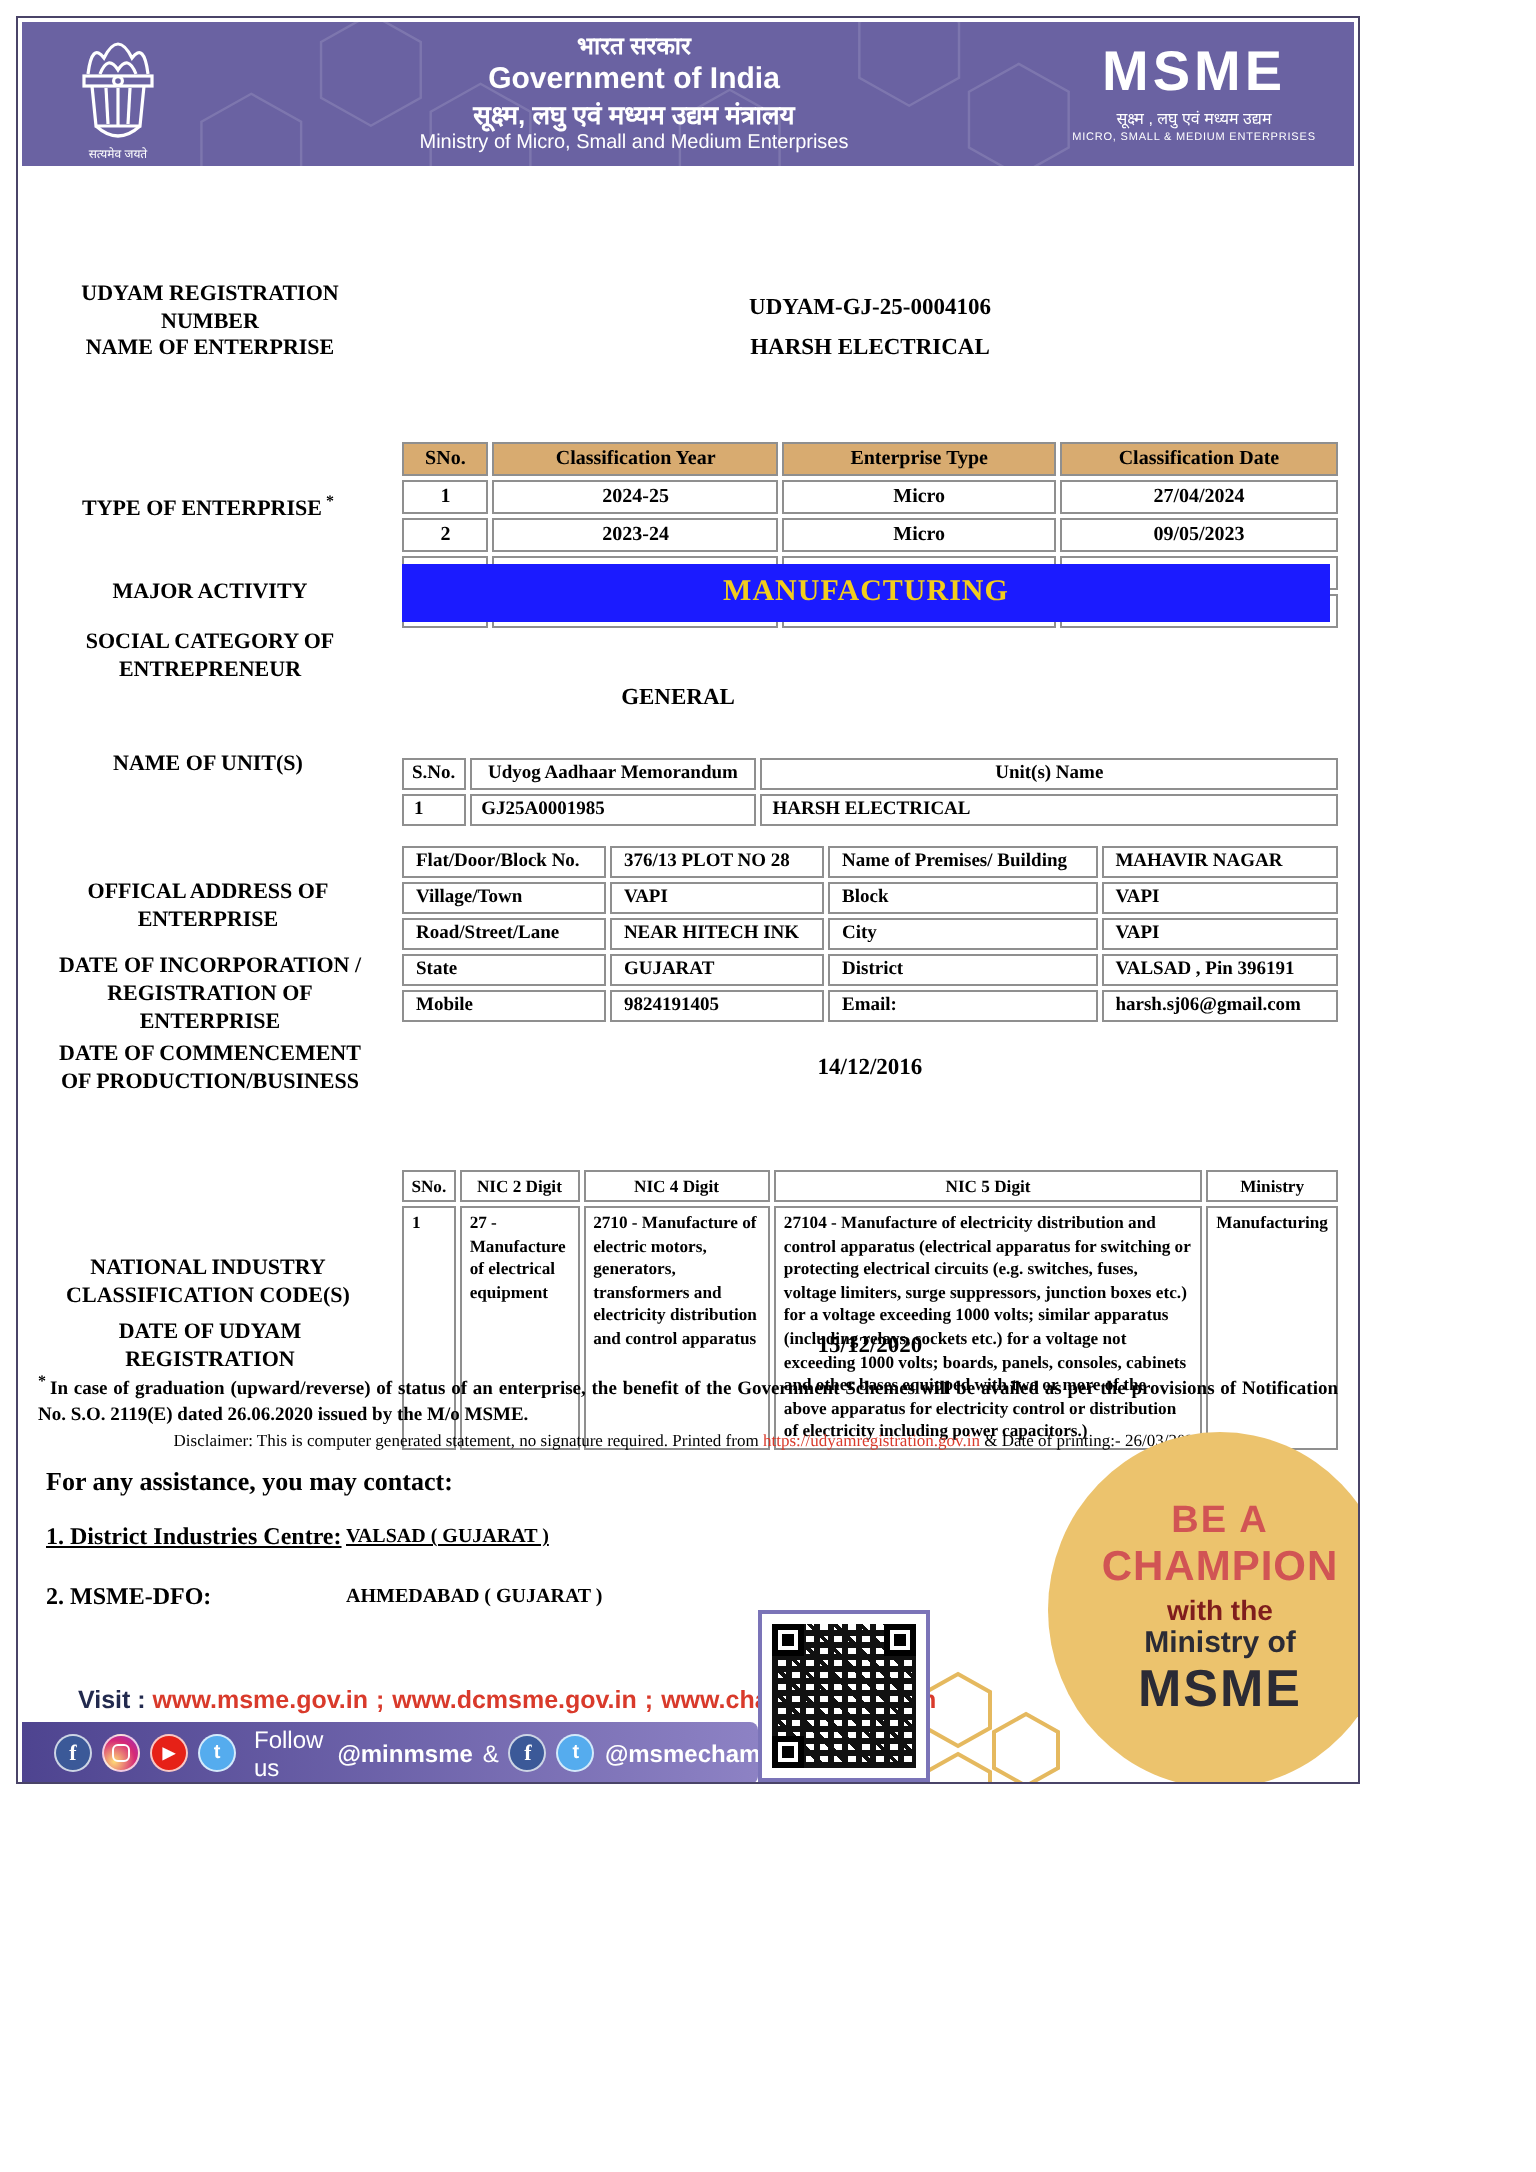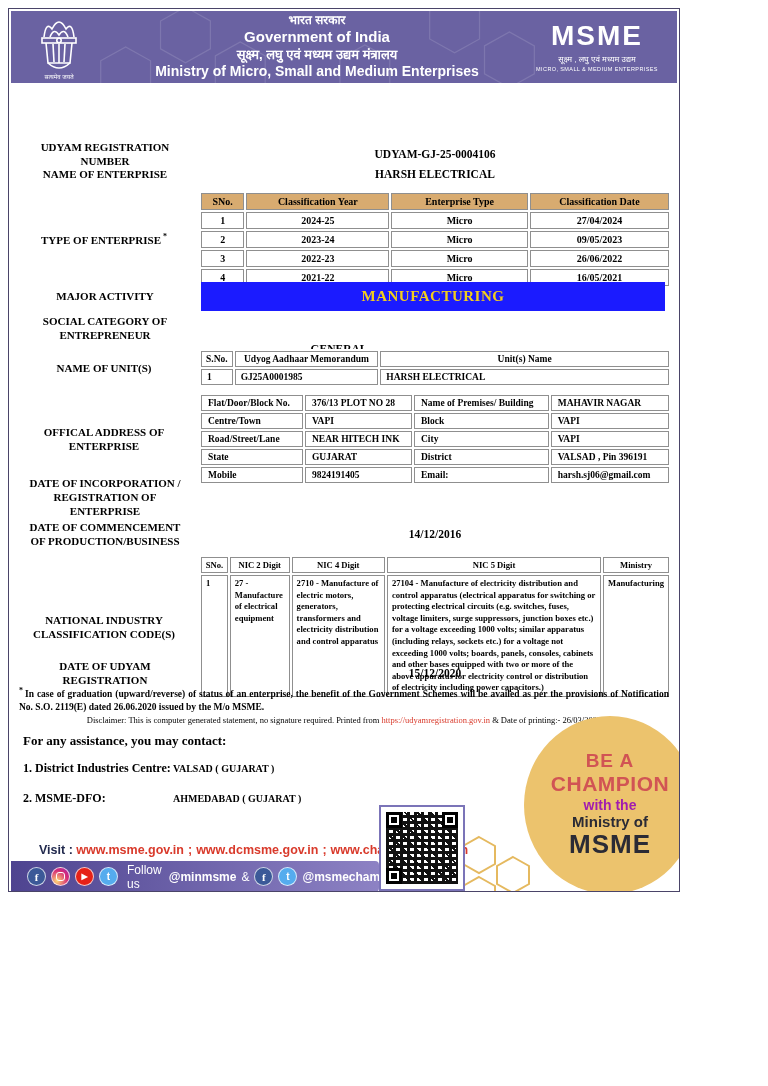--- a/index.html
+++ b/index.html
@@ -17,21 +17,21 @@
     position:absolute; left:2px; top:2px; right:2px; height:72px;
     background:#6a62a2; display:flex; align-items:center; overflow:hidden;
     font-family:"Liberation Sans", sans-serif; color:#fff;
   }
   .hexbg { position:absolute; inset:0; opacity:.13; }
   .emblem-wrap { width:96px; display:flex; justify-content:center; z-index:1; }
   .banner-center { flex:1; text-align:center; z-index:1; line-height:1.25; }
   .bc-hi1 { font-size:12px; font-weight:700; }
   .bc-en1 { font-size:15px; font-weight:700; }
   .bc-hi2 { font-size:13px; font-weight:700; }
-  .bc-en2 { font-size:14px; font-weight:700; }
+  .bc-en2 { font-size:10px; font-weight:400; }
   .msme-logo { width:150px; text-align:center; z-index:1; padding-right:10px; }
   .msme-word { font-size:28px; font-weight:700; letter-spacing:2px; line-height:1; }
   .msme-hi { font-size:8px; margin-top:3px; }
   .msme-en { font-size:5.5px; letter-spacing:.4px; margin-top:2px; }
 
   
   .title {
     position:absolute; top:100px; left:0; right:0; text-align:center;
     font-size:18px; font-weight:700; letter-spacing:.3px;
   }
@@ -39,21 +39,21 @@
   .lbl {
     width:192px; padding:0 16px; display:flex; align-items:center; justify-content:center;
     text-align:center; font-weight:700; font-size:11px; line-height:1.3;
   }
   .lbl sup { font-size:8px; margin-left:2px; }
   .val { flex:1; display:flex; align-items:center; justify-content:center;
          font-weight:700; font-size:11.5px; padding-right:10px; }
   .content { flex:1; padding-right:8px; }
 
   
-  table { border-collapse:separate; border-spacing:2px; background:#fff; width:472px; }
+  table { border-collapse:separate; border-spacing:2px; background:#fff; width:472px;margin-top:28px; }
   td,th { border:1px solid #8f8f8f; font-weight:700; }
   .type-table { font-size:10px; }
   .type-table th { background:#d8ab70; padding:2px 3px; }
   .type-table td { text-align:center; padding:2px 3px; }
   .units-table { font-size:9.5px; }
   .units-table th { padding:2px 4px; }
   .units-table td { text-align:left; padding:2px 5px; }
   .addr-table { font-size:9.5px; }
   .addr-table td { text-align:left; padding:2px 6px; vertical-align:middle; }
   .nic-table { font-size:8.6px; }
@@ -127,21 +127,21 @@
 
   
   .champion {
     position:absolute; left:515px; top:707px; width:172px; height:178px;
     border-radius:50%; background:#ecc36d;
     display:flex; flex-direction:column; align-items:center; justify-content:center;
     text-align:center; font-family:"Liberation Sans", sans-serif; line-height:1.1;
   }
   .ch-red1 { color:#d15454; font-weight:700; font-size:19px; letter-spacing:1px; }
   .ch-red2 { color:#d15454; font-weight:700; font-size:21px; letter-spacing:.5px; }
-  .ch-dark1 { color:#a21caf; font-weight:700; font-size:14px; margin-top:3px; }
+  .ch-dark1 { color:#7f1d1d; font-weight:700; font-size:14px; margin-top:3px; }
   .ch-dark2 { color:#2b2b35; font-weight:700; font-size:15px; }
   .ch-msme { color:#2b2b35; font-weight:700; font-size:26px; letter-spacing:1px; }
   .honeycomb { position:absolute; left:452px; top:826px; }
 </style>
 </head>
 <body>
 
 <div class="cert">
 
   <div class="banner">
@@ -295,21 +295,21 @@
             <col style="width:119px">
           </colgroup>
         <tbody>
             <tr>
               <td>Flat/Door/Block No.</td>
               <td>376/13 PLOT NO 28</td>
               <td>Name of Premises/ Building</td>
               <td>MAHAVIR NAGAR</td>
             </tr>
             <tr>
-              <td>Centre/Town</td>
+              <td>Village/Town</td>
               <td>VAPI</td>
               <td>Block</td>
               <td>VAPI</td>
             </tr>
             <tr>
               <td>Road/Street/Lane</td>
               <td>NEAR HITECH INK</td>
               <td>City</td>
               <td>VAPI</td>
             </tr>
@@ -379,21 +379,21 @@
 
   <div class="footnote">
     <sup>*</sup><span>In case of graduation (upward/reverse) of status of an enterprise, the benefit of the Government Schemes will be availed as per the provisions of Notification No. S.O. 2119(E) dated 26.06.2020 issued by the M/o MSME.</span>
   </div>
 
   <div class="disclaimer">
     <span>Disclaimer: This is computer generated statement, no signature required. Printed from </span><span class="link-red">https://udyamregistration.gov.in</span><span> &amp; Date of printing:- 26/03/2025</span>
   </div>
 
   <div class="assist-title">For any assistance, you may contact:</div>
-  <div class="assist-row" style="top:752px;">
+  <div class="assist-row" style="top:752px;text-decoration:underline;">
     <div class="assist-label">1. District Industries Centre:</div>
     <div class="assist-value">VALSAD ( GUJARAT )</div>
   </div>
   <div class="assist-row" style="top:782px;">
     <div class="assist-label">2. MSME-DFO:</div>
     <div class="assist-value">AHMEDABAD ( GUJARAT )</div>
   </div>
 
   <div class="champion">
     <div class="ch-red1">BE A</div>

